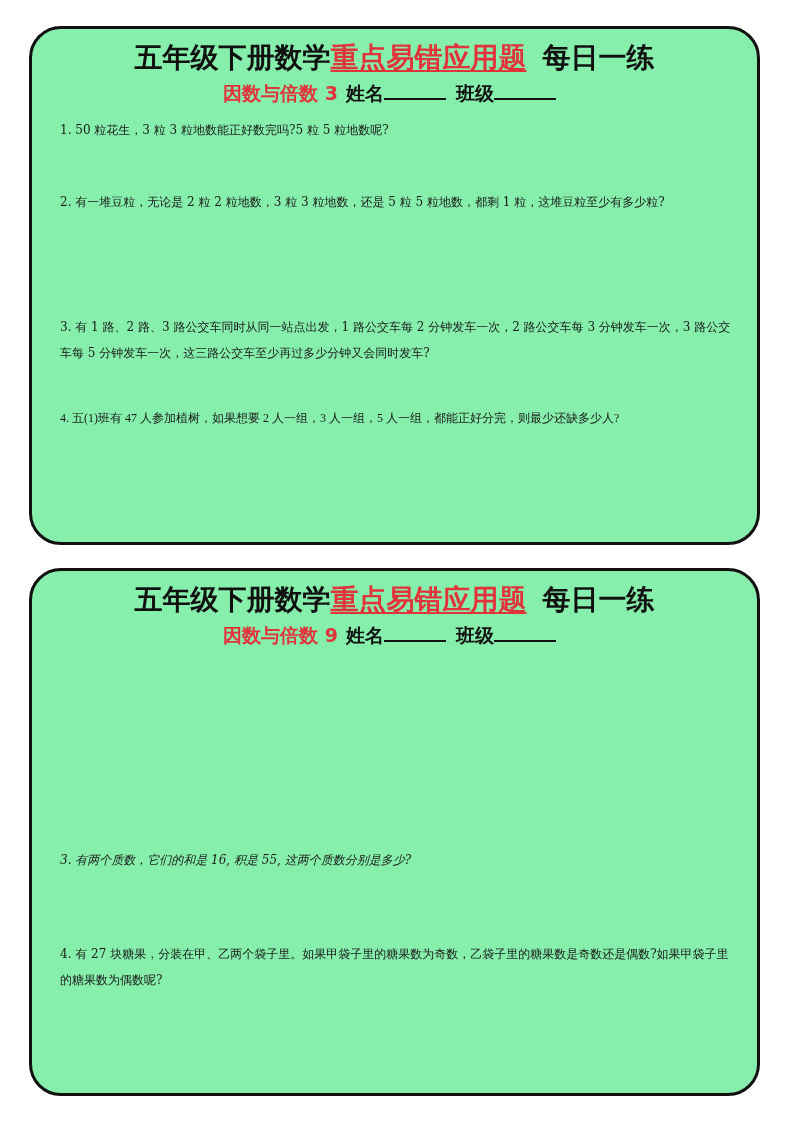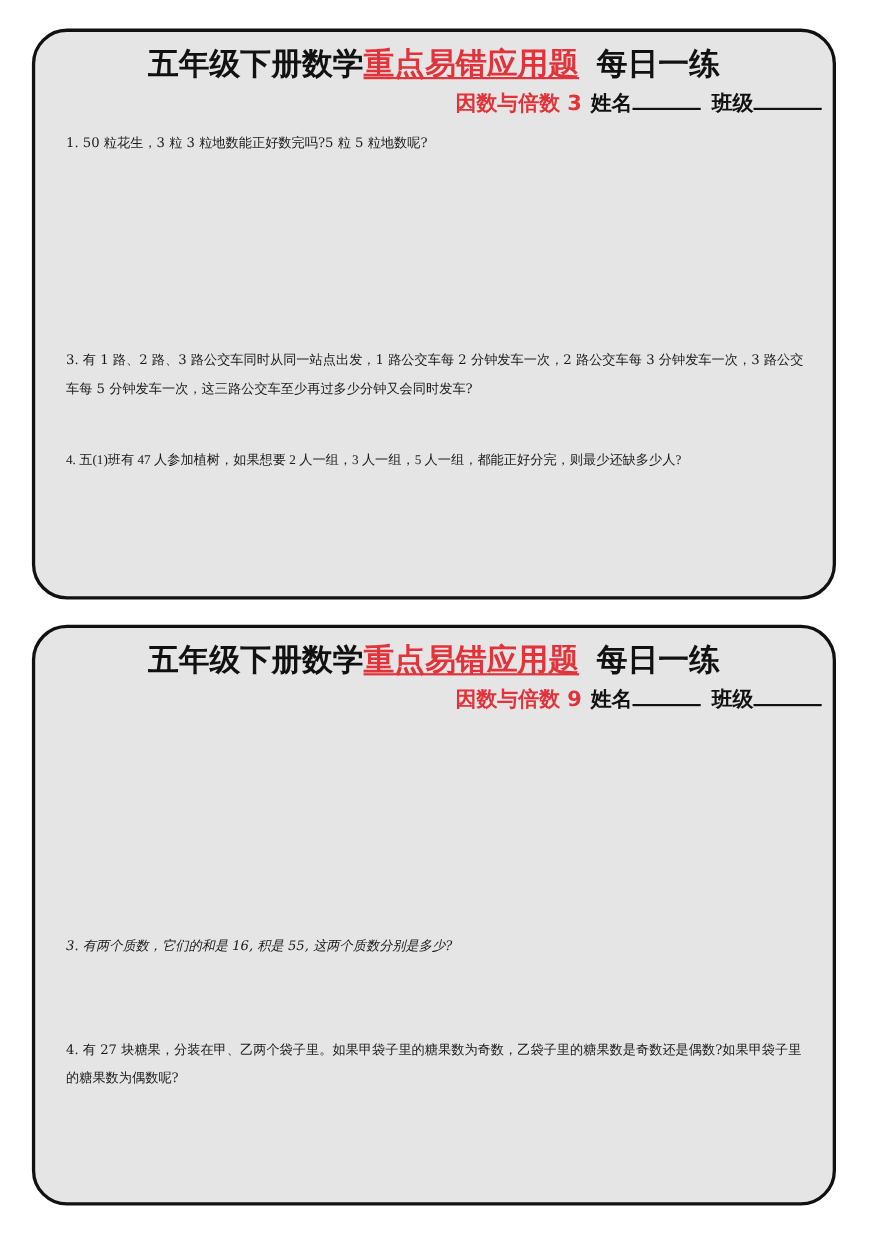--- a/index.html
+++ b/index.html
@@ -15,21 +15,21 @@
       font-family: "DejaVu Serif", "Liberation Serif", serif;
       color: #1a1a1a;
     }
     .card {
       position: absolute;
       left: 29px;
       width: 731px;
       border: 3px solid #111111;
       border-radius: 32px;
       box-sizing: border-box;
-      background: #e5e5e5;
+      background: #86efac;
     }
     .card-1 { top: 26px; height: 519px; }
     .card-2 { top: 568px; height: 528px; }
 
     .title {
       position: absolute;
       left: 0;
       right: 0;
       top: 10px;
       text-align: center;
@@ -46,21 +46,21 @@
       text-decoration-thickness: 2px;
       text-underline-offset: 3px;
     }
     .title .gap { display: inline-block; width: 16px; }
 
     .subtitle {
       position: absolute;
       left: 0;
       right: 0;
       top: 52px;
-      text-align: right;
+      text-align: center;
       font-family: "DejaVu Sans", "Liberation Sans", sans-serif;
       font-size: 19px;
       font-weight: bold;
       color: #111111;
       white-space: nowrap;
     }
     .subtitle .topic { color: #e2333b; }
     .subtitle .blank {
       display: inline-block;
       width: 62px;
@@ -84,20 +84,21 @@
 <body>
 
 <div class="card card-1">
   <div class="title">
     <span>五年级下册数学</span><span class="red">重点易错应用题</span><span class="gap"></span><span>每日一练</span>
   </div>
   <div class="subtitle">
     <span class="topic">因数与倍数 3</span><span class="sp"></span><span>姓名</span><span class="blank"></span><span>班级</span><span class="blank"></span>
   </div>
   <div class="question" style="top: 88px;">1. 50 粒花生，3 粒 3 粒地数能正好数完吗?5 粒 5 粒地数呢?</div>
+  <div class="question" style="top: 160px;">2. 有一堆豆粒，无论是 2 粒 2 粒地数，3 粒 3 粒地数，还是 5 粒 5 粒地数，都剩 1 粒，这堆豆粒至少有多少粒?</div>
   <div class="question" style="top: 256px; margin-top: 29px;">3. 有 1 路、2 路、3 路公交车同时从同一站点出发，1 路公交车每 2 分钟发车一次，2 路公交车每 3 分钟发车一次，3 路公交车每 5 分钟发车一次，这三路公交车至少再过多少分钟又会同时发车?</div>
   <div class="question" style="top: 376px; font-family: Liberation Serif, serif;">4. 五(1)班有 47 人参加植树，如果想要 2 人一组，3 人一组，5 人一组，都能正好分完，则最少还缺多少人?</div>
 </div>
 
 <div class="card card-2">
   <div class="title">
     <span>五年级下册数学</span><span class="red">重点易错应用题</span><span class="gap"></span><span>每日一练</span>
   </div>
   <div class="subtitle">
     <span class="topic">因数与倍数 9</span><span class="sp"></span><span>姓名</span><span class="blank"></span><span>班级</span><span class="blank"></span>

